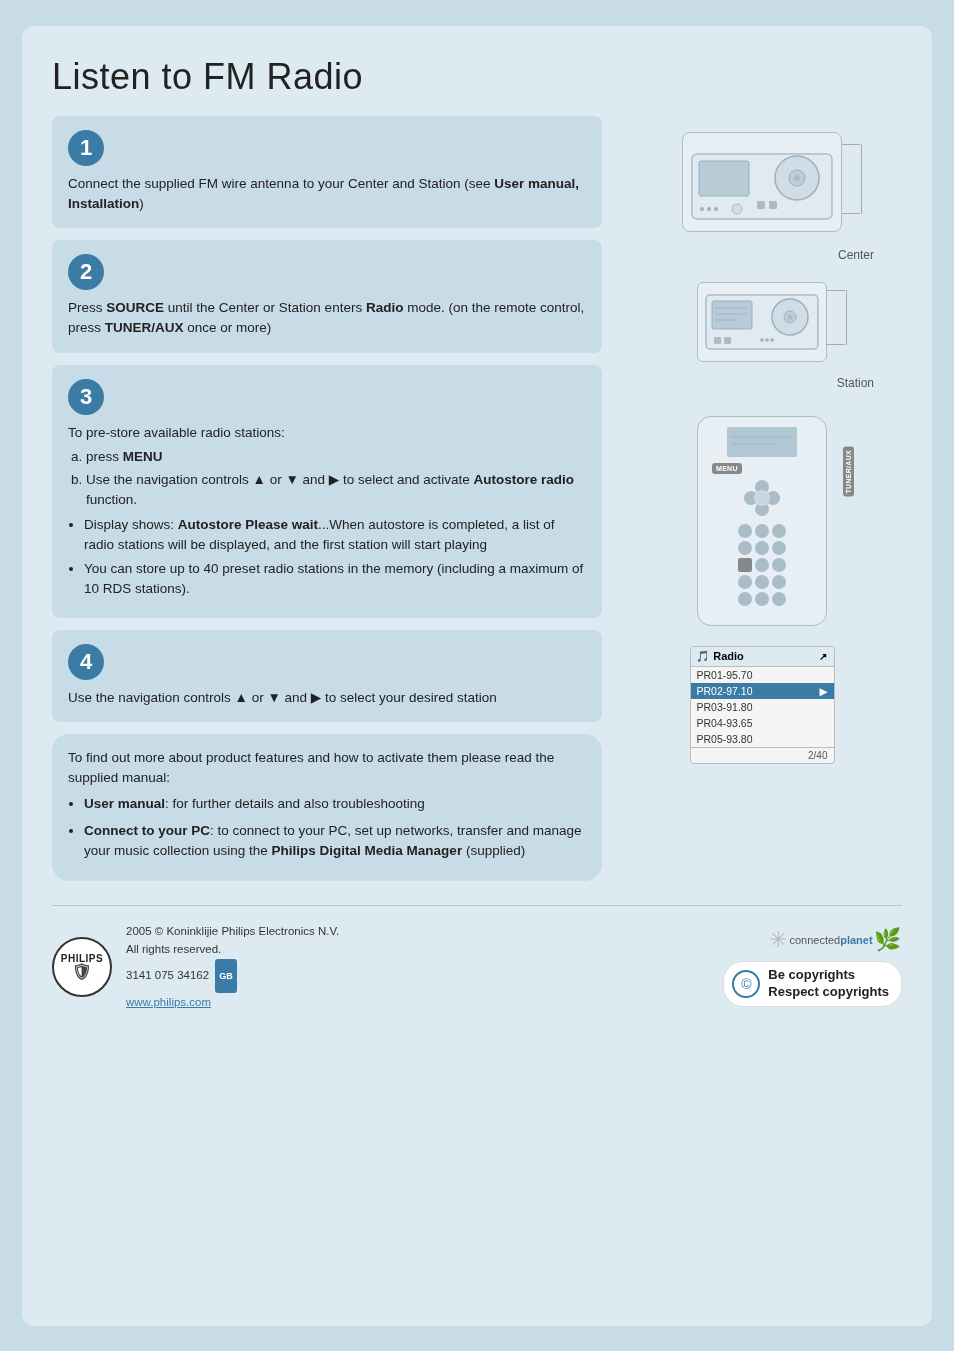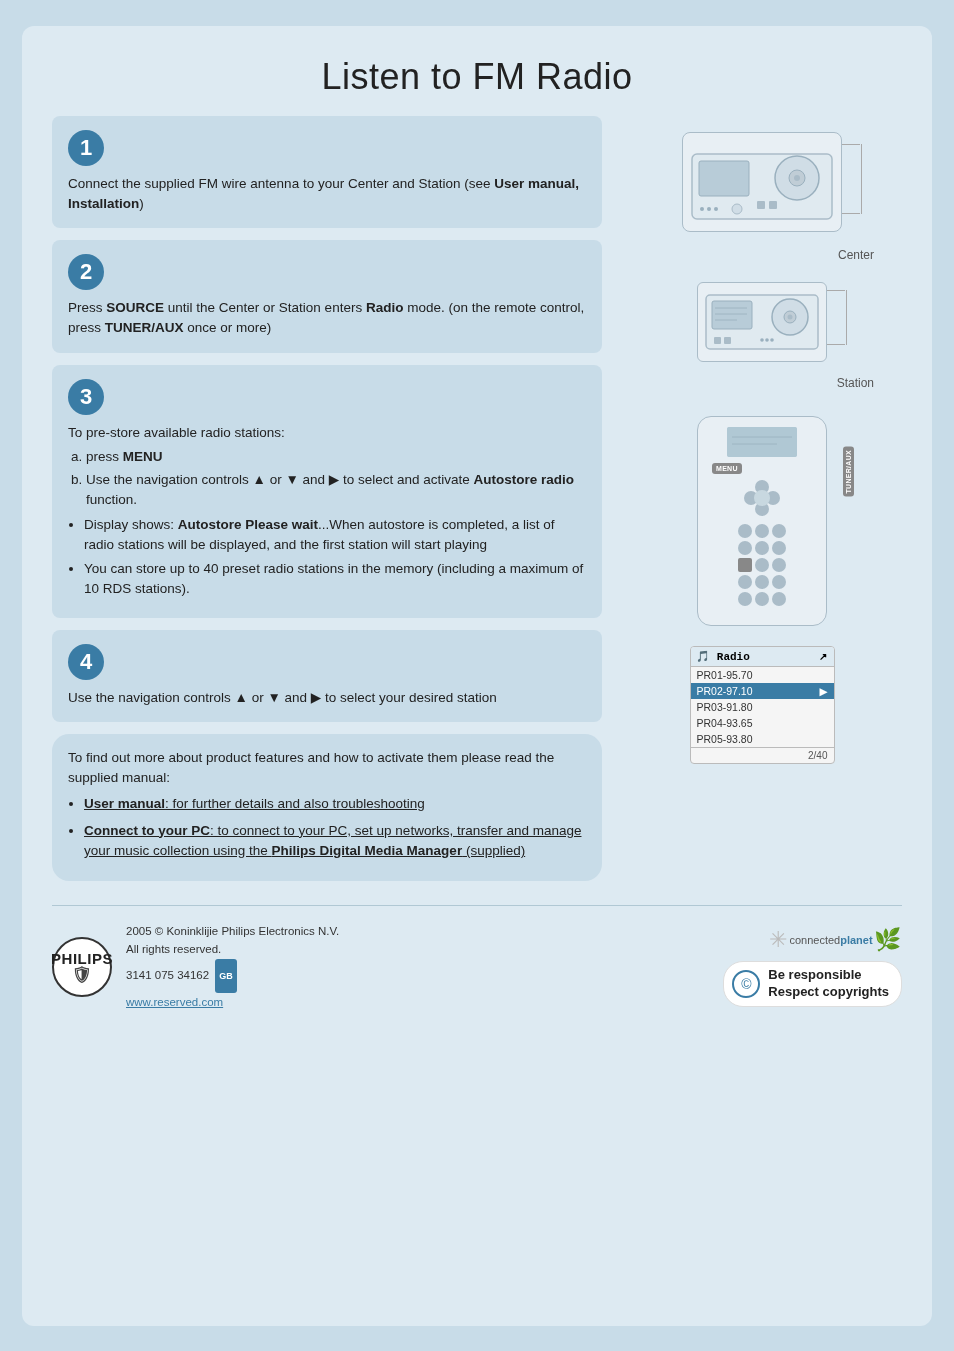--- a/index.html
+++ b/index.html
@@ -20,21 +20,20 @@
       min-height: 1300px;
       padding: 30px 30px 30px 30px;
       position: relative;
     }
     .title {
       font-size: 36px;
       font-weight: 300;
       color: #222;
       margin-bottom: 18px;
       letter-spacing: 0.5px;
-      text-align: center;
     }
     .main-layout {
       display: flex;
       gap: 20px;
     }
     .left-col {
       flex: 1;
       min-width: 0;
     }
     .right-col {
@@ -101,21 +100,20 @@
       color: #222;
       line-height: 1.5;
     }
     .info-text ul {
       margin-left: 16px;
       margin-top: 6px;
     }
     .info-text ul li {
       margin-bottom: 6px;
       list-style-type: disc;
-      text-decoration: underline;
     }
     .device-label {
       font-size: 12px;
       color: #555;
       text-align: right;
       width: 100%;
     }
     .center-device {
       width: 160px;
       height: 100px;
@@ -495,21 +493,21 @@
           <div class="remote-btn"></div>
           <div class="remote-btn"></div>
           <div class="remote-btn"></div>
           <div class="remote-btn"></div>
           <div class="remote-btn"></div>
         </div>
       </div>
 
       <div class="radio-list" style="margin-top:10px;">
         <div class="radio-list-header">
-          <span style="font-size:11px;font-family:Liberation Mono, monospace;">🎵 <span>Radio</span></span>
+          <span style="font-size:11px;">🎵 <span>Radio</span></span>
           <span style="font-size:10px; cursor:pointer;">↗</span>
         </div>
         <div class="radio-list-item">
           <span>PR01-95.70</span>
         </div>
         <div class="radio-list-item selected">
           <span>PR02-97.10</span>
           <span>▶</span>
         </div>
         <div class="radio-list-item">
@@ -524,47 +522,47 @@
         <div class="radio-list-footer">2/40</div>
       </div>
 
     </div>
   </div>
 
   <div class="footer">
     <div class="footer-left">
 
       <div class="philips-logo">
-        <div style="font-size:15px; font-weight:bold; letter-spacing:0.5px;">PHILIPS</div>
+        <div style="font-size:10px; font-weight:bold; letter-spacing:0.5px;">PHILIPS</div>
         <div style="font-size:16px; color:#444; line-height:1;">🛡</div>
       </div>
       <div class="footer-text">
         <div>2005 © Koninklijie Philips Electronics N.V.</div>
         <div>All rights reserved.</div>
         <div>
           <span>3141 075 34162</span>
           <span class="gb-badge">GB</span>
         </div>
         <div style="color:#3a7ca5; text-decoration:underline; cursor:pointer;">
-          <span>www.reserved.com</span>
+          <span>www.philips.com</span>
         </div>
       </div>
     </div>
 
     <div class="footer-right">
       <div class="connected-planet">
 
         <div style="display:flex; align-items:center; gap:2px;">
           <span style="font-size:22px; color:#bbb; font-weight:300;">✳</span>
           <span style="font-size:11px; color:#555;">connected<span style="font-weight:bold; color:#3a7ca5;">planet</span></span>
           <span style="font-size:22px; color:#8bc34a;">🌿</span>
         </div>
       </div>
       <div class="responsible-box">
         <div class="responsible-icon">©</div>
         <div class="responsible-text">
-          <div>Be responsible</div>
+          <div>Be copyrights</div>
           <div>Respect copyrights</div>
         </div>
       </div>
     </div>
   </div>
 </div>
 
 </body></html>

